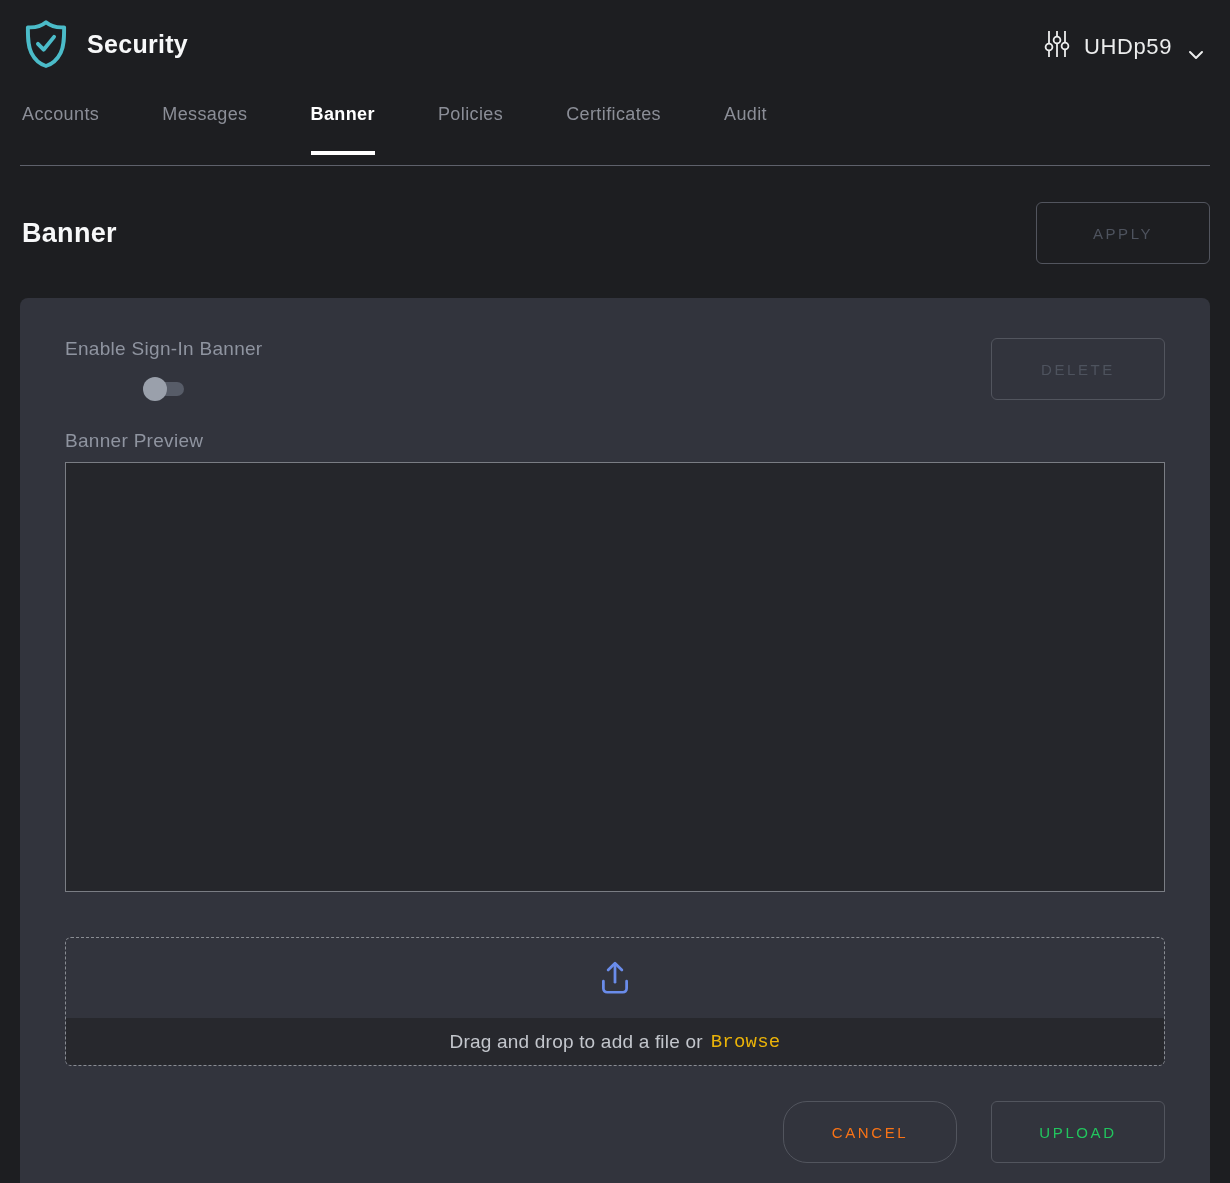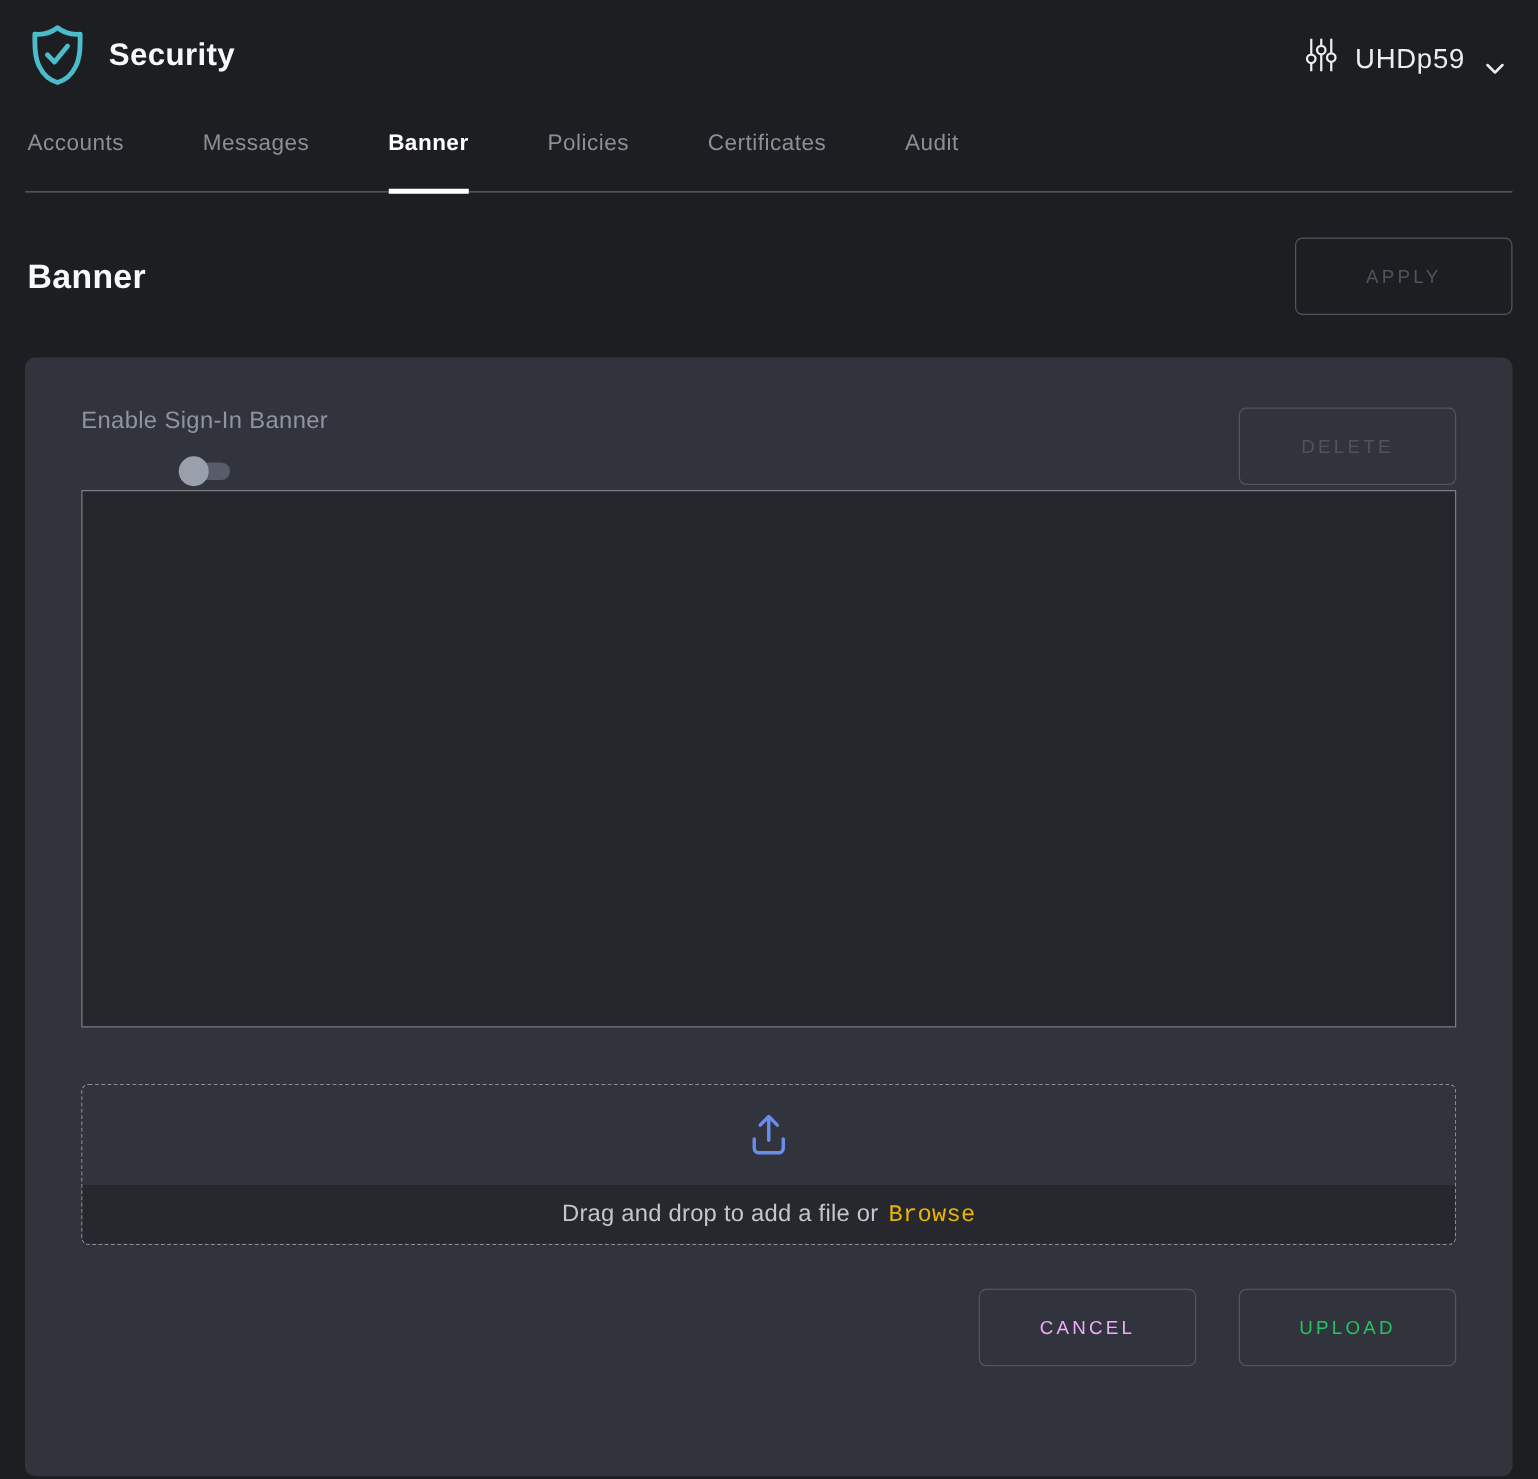--- a/index.html
+++ b/index.html
@@ -20,21 +20,21 @@
   .header-left { display: flex; align-items: center; gap: 19px; }
   .app-title { color: #f7f8f9; font-size: 25px; font-weight: 700; letter-spacing: 0.3px; }
   .header-right { display: flex; align-items: flex-end; gap: 13px; cursor: pointer; }
   .account-name { color: #eceded; font-size: 22px; font-weight: 500; letter-spacing: 0.6px; }
   .chevron { margin-left: 3px; display: flex; align-items: center; }
 
   
   .tabbar {
     display: flex; gap: 63px;
     margin: 0 20px;
-    padding: 12px 2px 0 2px;
+    padding: 12px 2px 12px 2px;
     border-bottom: 1px solid #5e616b;
   }
   .tab {
     position: relative;
     font-size: 18px;
     letter-spacing: 0.4px;
     color: #8b8e97;
     padding: 8px 0 28px 0;
     cursor: pointer;
     background: none; border: none;
@@ -60,21 +60,21 @@
     width: 174px; height: 62px;
     background: transparent;
     border: 1px solid #52555e;
     border-radius: 6px;
     font-family: inherit;
     font-size: 15px;
     letter-spacing: 2.6px;
     cursor: pointer;
   }
   .btn-dim    { color: #4e535e; }
-  .btn-cancel { color: #f0abfc; }
+  .btn-cancel { color: #f97316; border-radius: 24px; }
   .btn-upload { color: #22c55e; }
 
   
   .card {
     margin: 0 20px;
     height: 895px;
     background: #32343d;
     border-radius: 8px;
     padding: 46px 45px 45px 45px;
   }
@@ -197,20 +197,21 @@
     <div class="toggle-group">
       <span class="field-label">Enable Sign-In Banner</span>
       <span class="switch">
         <span class="track"></span>
         <span class="knob"></span>
       </span>
     </div>
     <button class="btn btn-dim">DELETE</button>
   </div>
 
+  <div class="preview-label">Banner Preview</div>
 
   <div class="preview-box"></div>
 
   <div class="dropzone">
     <div class="dropzone-top">
       <span style="display:flex;">
         <svg width="38" height="38" viewBox="0 0 36 36" fill="none" stroke="#6a8cea" stroke-width="2.6" stroke-linecap="round" stroke-linejoin="round">
           <path d="M7 21 v7 a3.5 3.5 0 0 0 3.5 3.5 h15 a3.5 3.5 0 0 0 3.5 -3.5 v-7"></path>
           <path d="M18 22 V4.5"></path>
           <path d="M11.5 10.5 L18 4 L24.5 10.5"></path>

